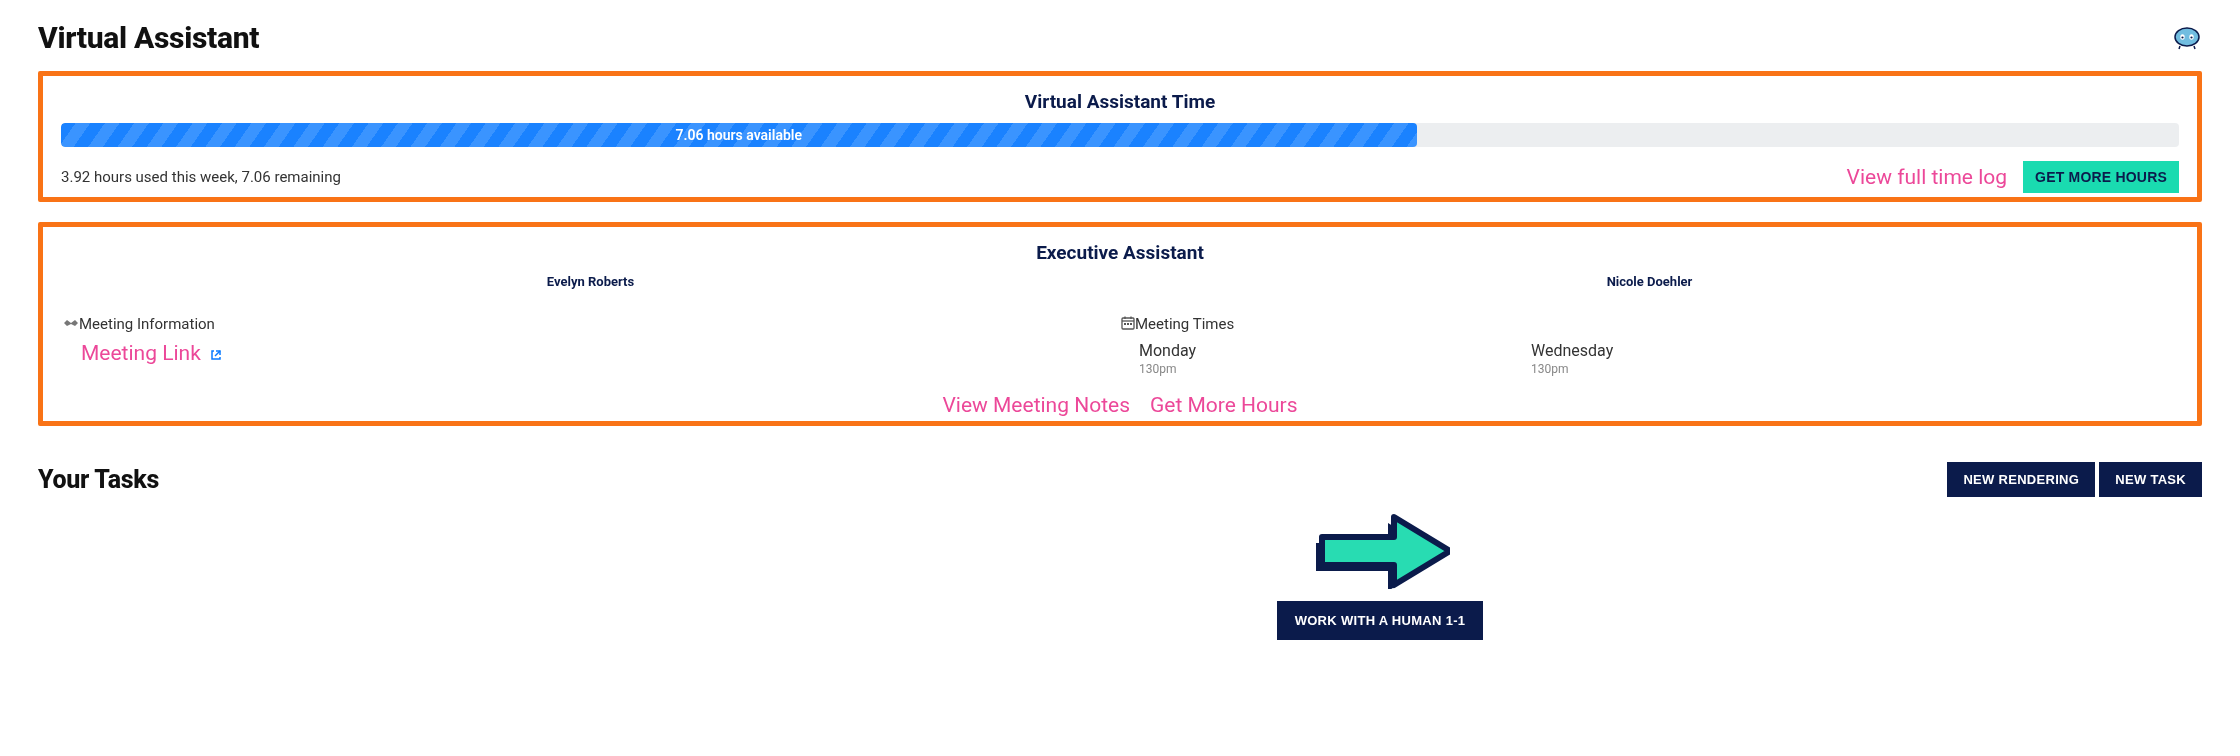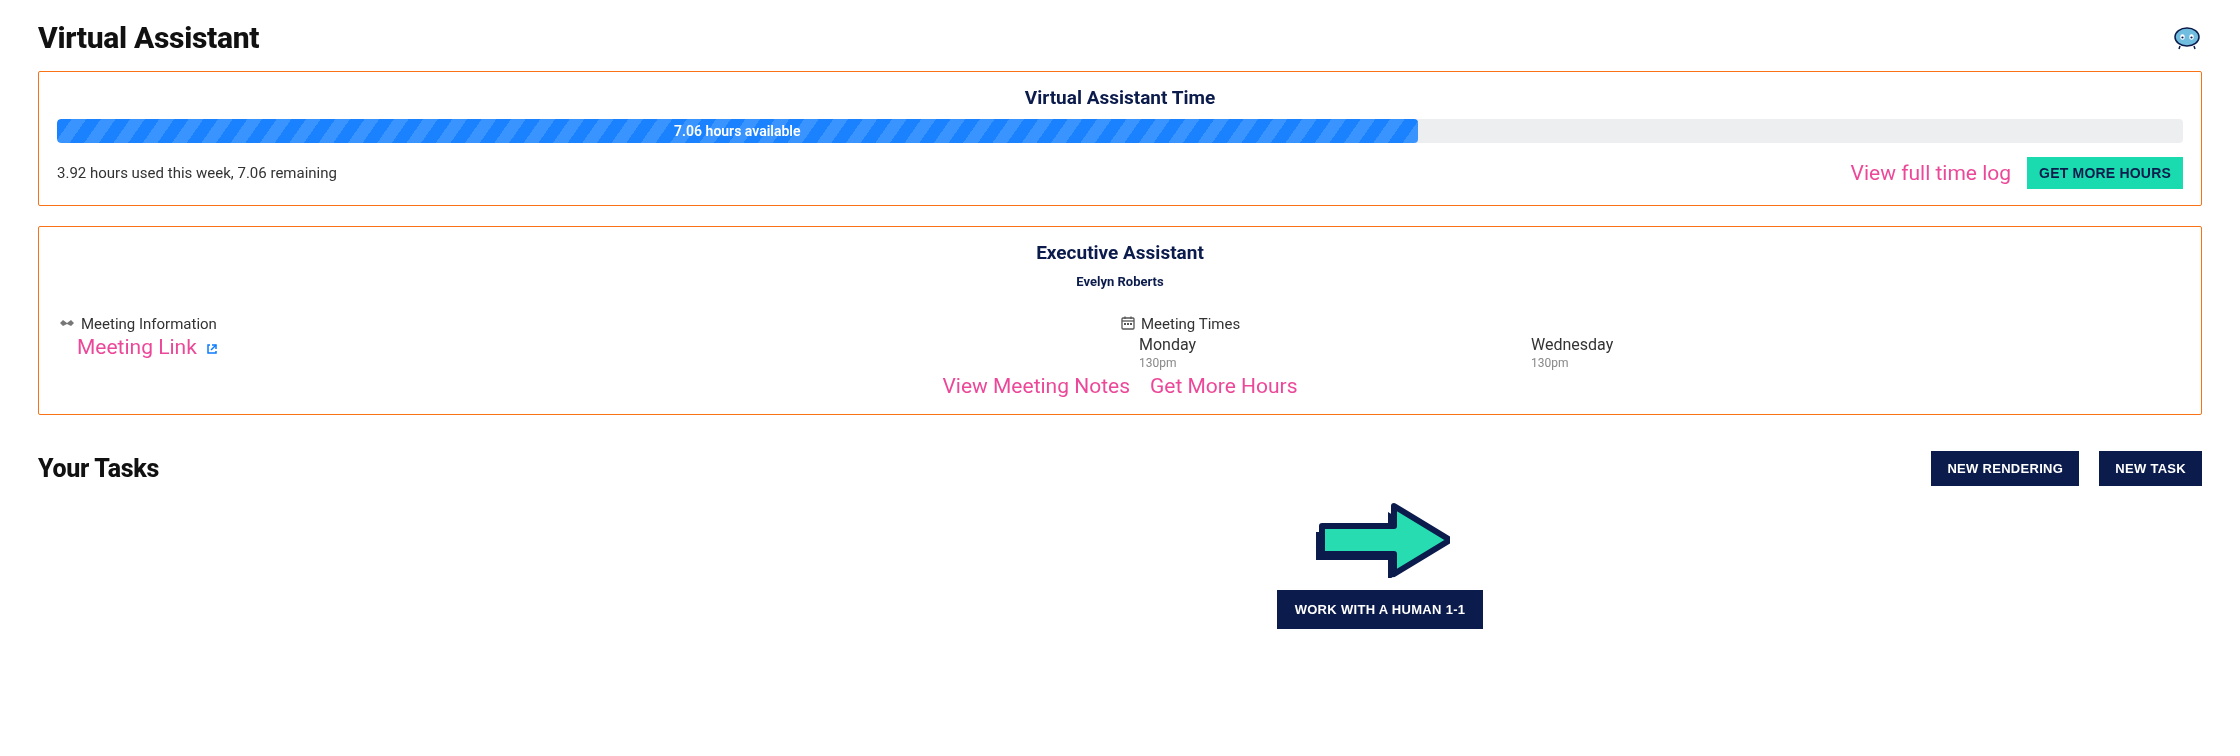--- a/index.html
+++ b/index.html
@@ -19,23 +19,23 @@
     font-size: 30px;
     font-weight: 800;
     color: #111;
     letter-spacing: -0.3px;
   }
   .avatar {
     width: 30px;
     height: 24px;
   }
   .card {
-    border: 1px solid #f97316;
+    border: 5px solid #f97316;
     border-radius: 2px;
-    padding: 14px 18px 16px 18px;
+    padding: 14px 18px 4px 18px;
     margin-bottom: 20px;
   }
   .card-title {
     text-align: center;
     font-size: 19px;
     font-weight: 700;
     color: #0b1b4b;
     margin-bottom: 10px;
   }
   .progress-track {
@@ -111,50 +111,50 @@
   .ea-row {
     display: flex;
   }
   .ea-left { flex: 1; padding-left: 2px; }
   .ea-right { flex: 1; }
   .ea-section-title {
     font-size: 15px;
     color: #333;
     display: flex;
     align-items: center;
-    gap: 6px;
-    margin-bottom: 2px;
+    gap: 0;
+    margin-bottom: 8px;
   }
   .ea-section-title .ico {
     color: #666;
     font-size: 14px;
   }
   .meeting-link-row {
     margin-left: 18px;
   }
   .ea-footer-links {
     text-align: center;
-    margin-top: 4px;
+    margin-top: 17px;
   }
   .ea-footer-links a {
     margin: 0 8px;
   }
   .tasks-header {
     display: flex;
     justify-content: space-between;
     align-items: center;
     margin-top: 36px;
   }
   h2.tasks-title {
     font-size: 25px;
     font-weight: 800;
     color: #111;
     letter-spacing: -0.3px;
   }
-  .task-buttons { display: flex; gap: 20px; }
+  .task-buttons { display: flex; gap: 4px; }
   .btn-navy {
     background: #0b1b4b;
     color: #fff;
     font-weight: 800;
     font-size: 13px;
     letter-spacing: 0.3px;
     border: none;
     padding: 10px 16px;
     cursor: pointer;
   }
@@ -216,20 +216,23 @@
       <button class="btn-green">GET MORE HOURS</button>
     </div>
   </div>
 </div>
 
 <div class="card">
   <div class="card-title">Executive Assistant</div>
   <div class="ea-grid">
     <div class="ea-col">
       <div class="ea-name">Evelyn Roberts</div>
+    </div>
+    <div class="ea-col">
+      <div class="ea-name">Nicole Doehler</div>
     </div>
   </div>
 
   <div class="ea-row">
     <div class="ea-left">
       <div class="ea-section-title">
         <span class="ico">
           <svg width="16" height="12" viewBox="0 0 16 12">
             <path d="M1 6 L4 3 L8 6 L12 3 L15 6 L12 9 L8 7 L4 9 Z" fill="#777"></path>
           </svg>

